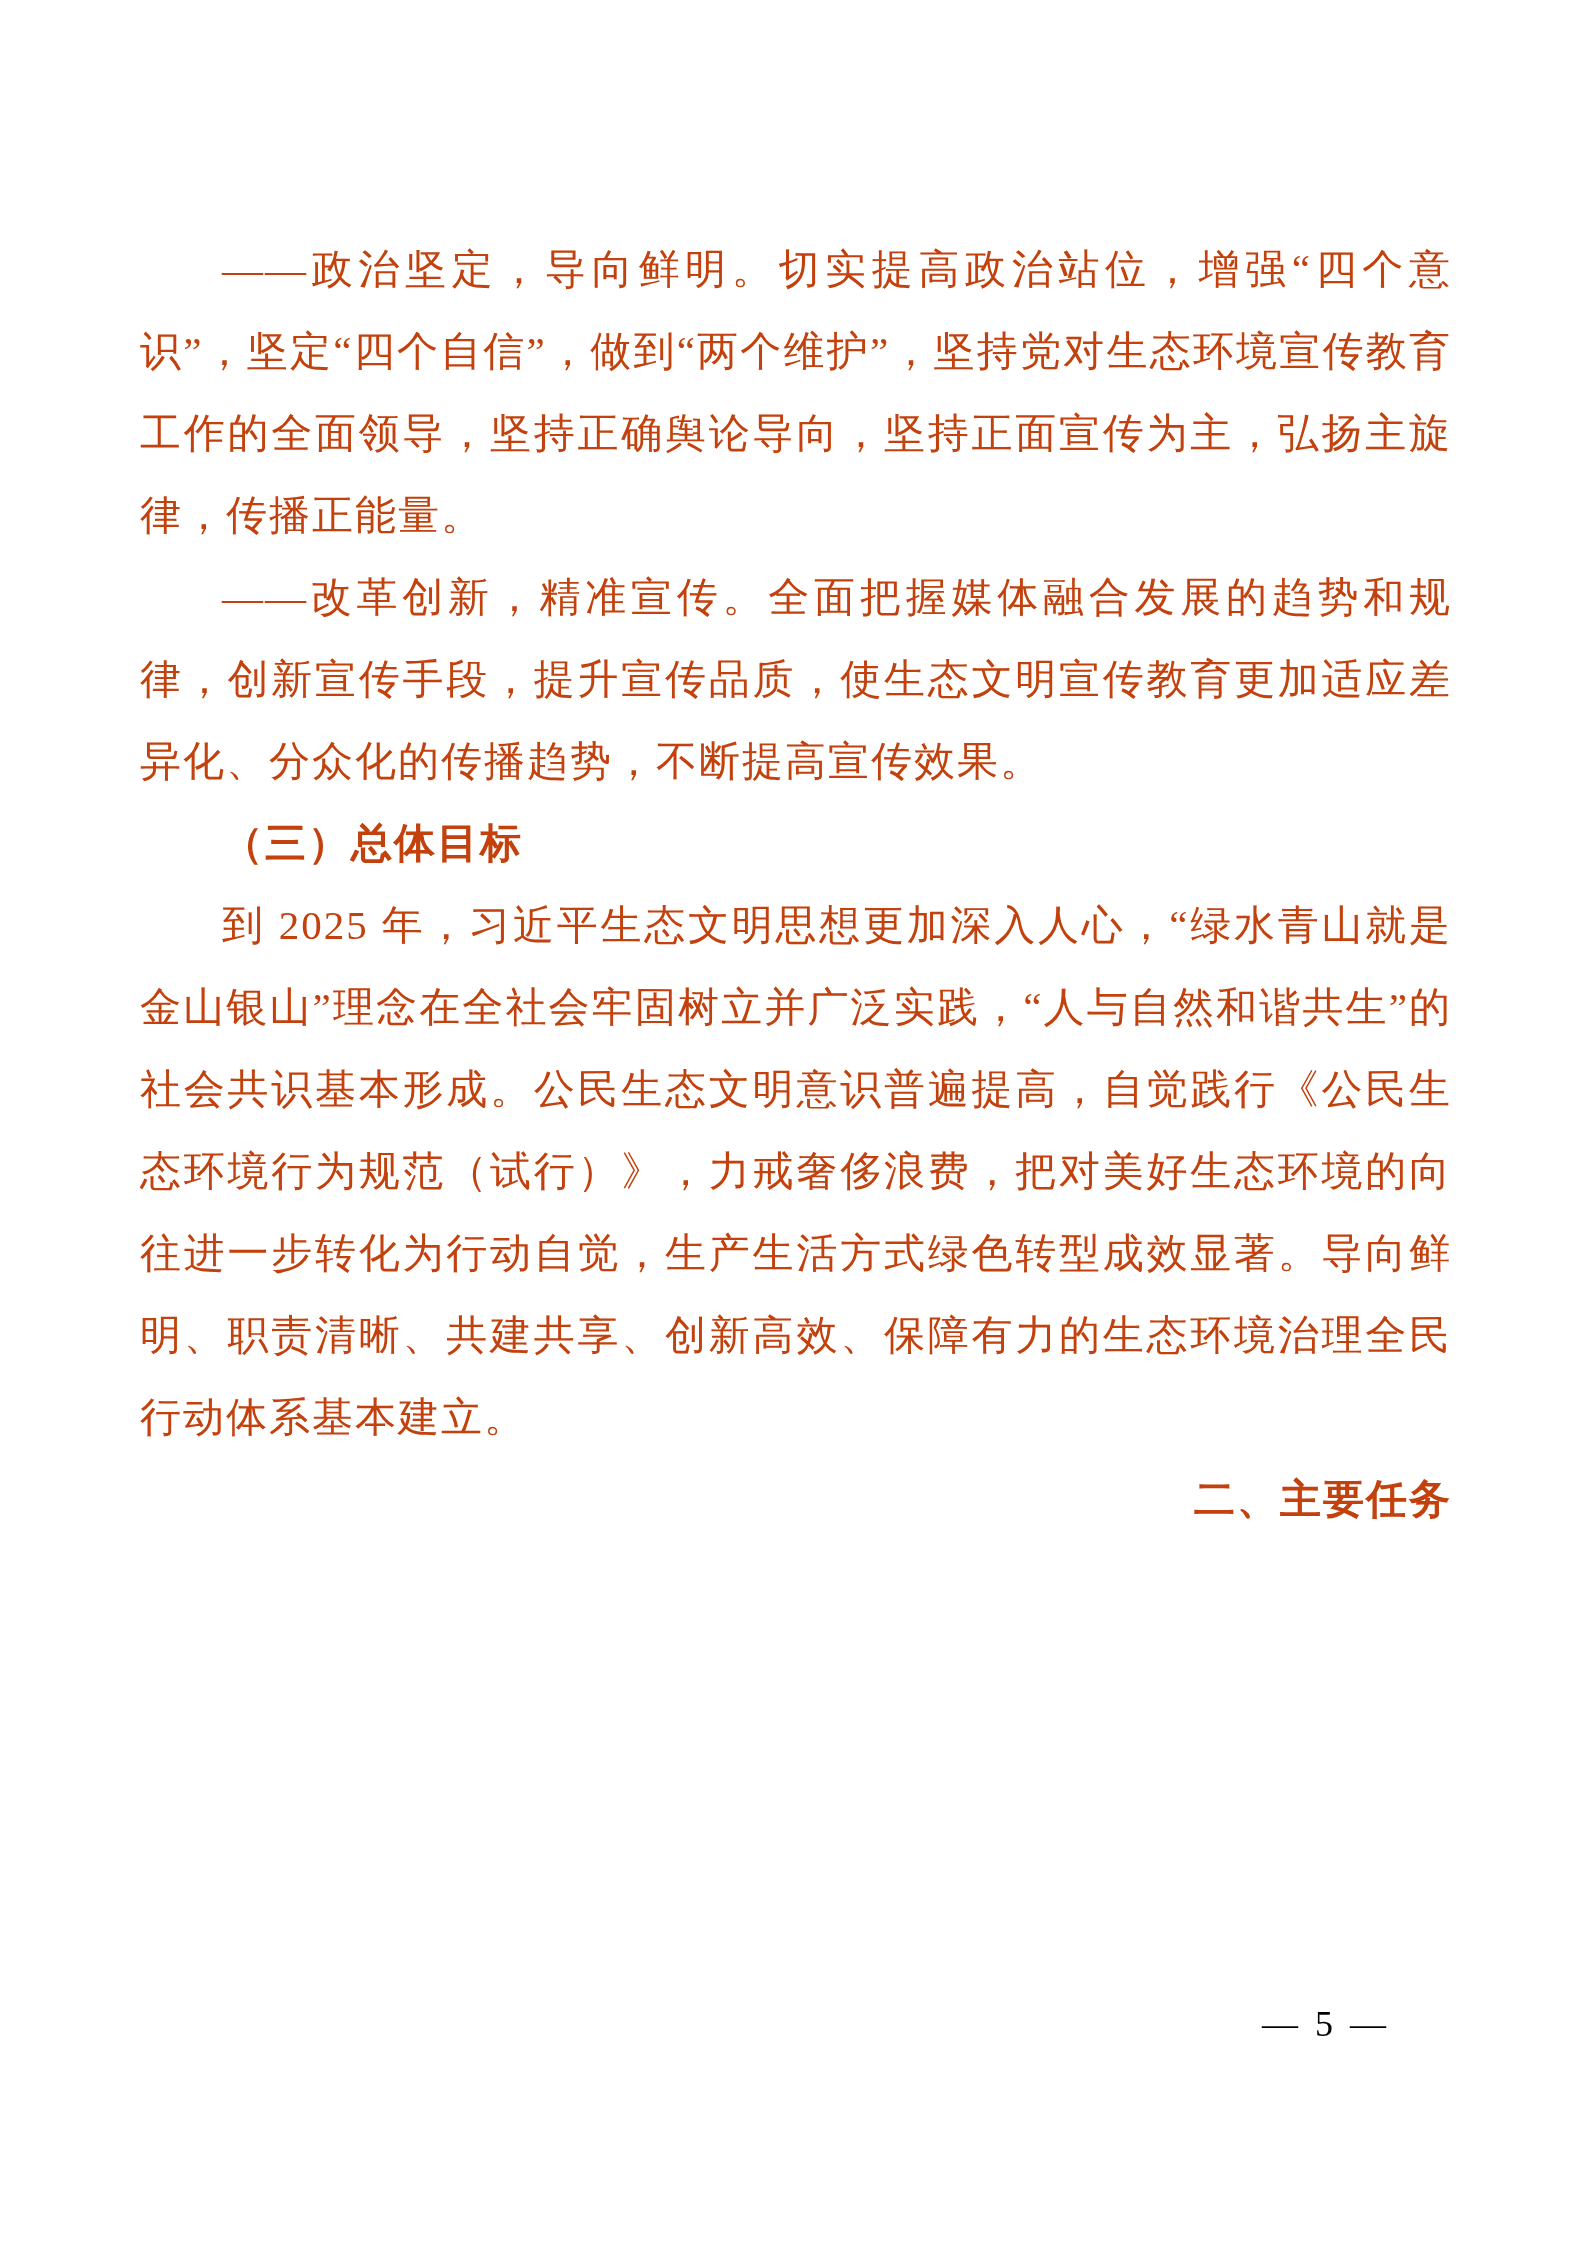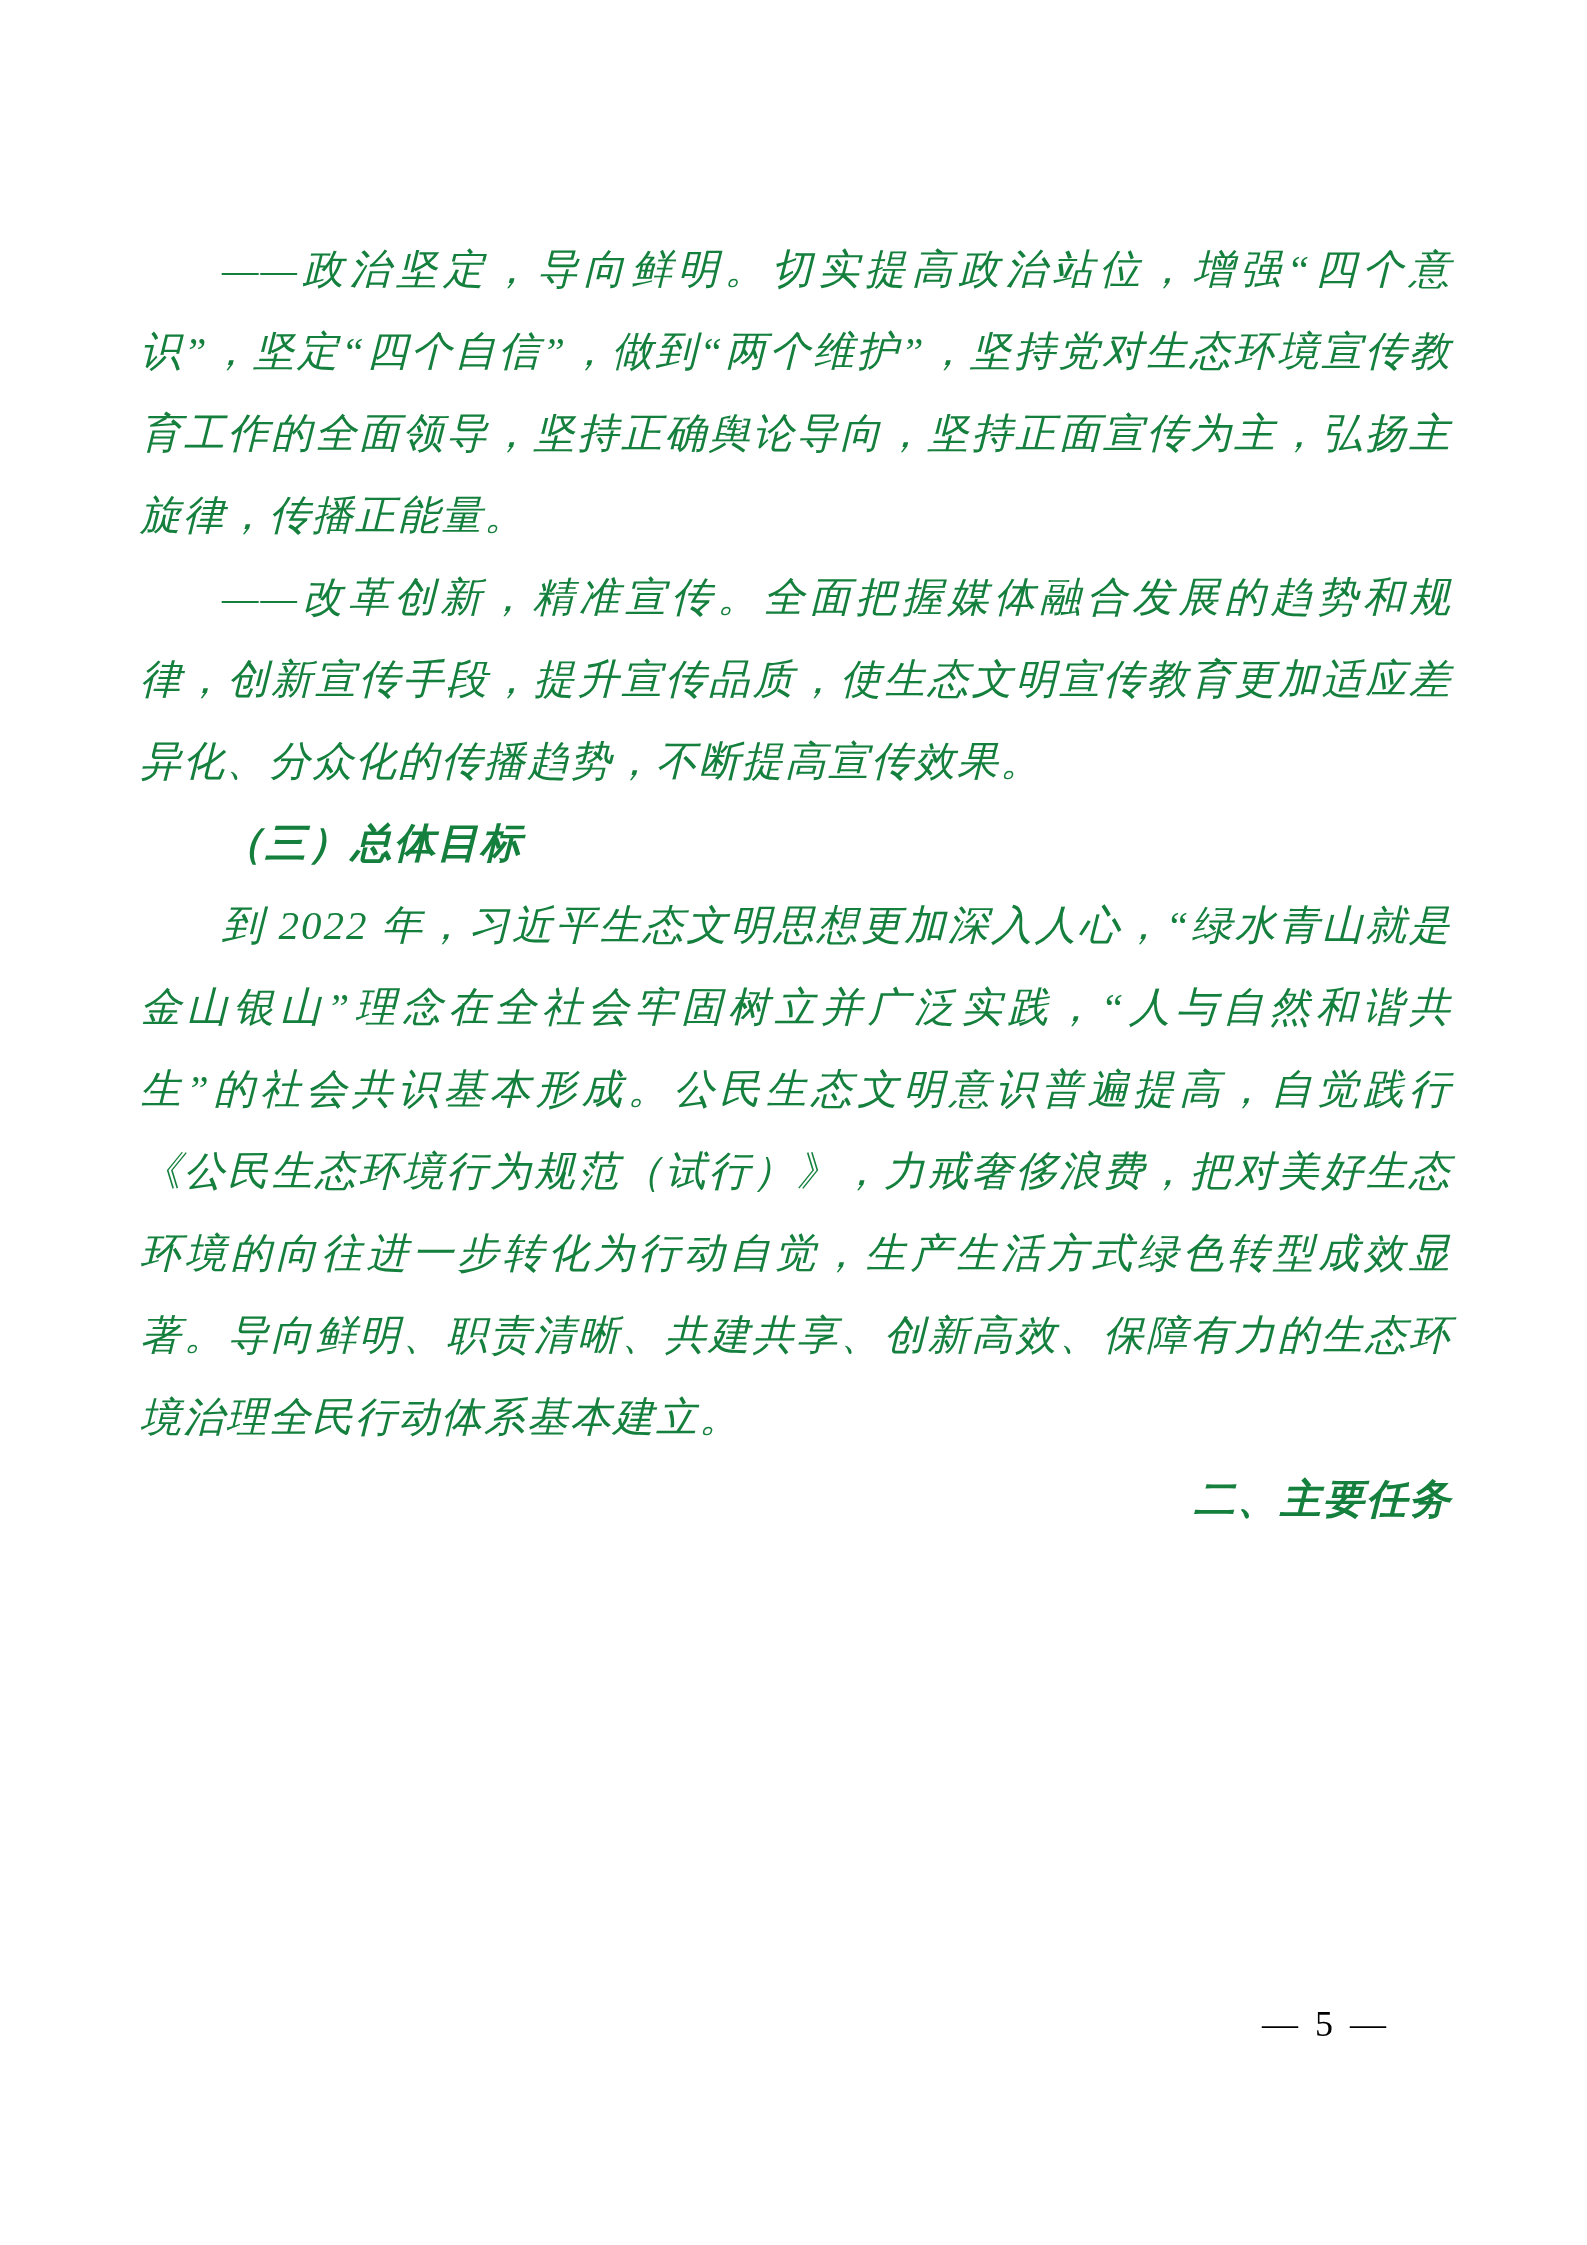--- a/index.html
+++ b/index.html
@@ -18,25 +18,24 @@
     position: absolute;
     left: 140px;
     top: 228px;
     width: 1312px;
   }
   .para {
     font-family: "Liberation Serif", "DejaVu Serif", serif;
     font-size: 41px;
     line-height: 82px;
     letter-spacing: 2px;
-    color: #15803d;
+    color: #c2410c;
     text-align: justify;
     text-indent: 2em;
     margin: 0;
-    font-style: italic;
   }
   .para.subheading {
     font-weight: bold;
     text-align: left;
   }
   .para.heading {
     font-weight: bold;
     font-family: "Liberation Sans", "DejaVu Sans", sans-serif;
     text-align: right;
   }
@@ -52,17 +51,17 @@
   }
 </style>
 </head>
 <body>
 
 <div class="page">
   <div class="content">
     <p class="para">——政治坚定，导向鲜明。切实提高政治站位，增强“四个意识”，坚定“四个自信”，做到“两个维护”，坚持党对生态环境宣传教育工作的全面领导，坚持正确舆论导向，坚持正面宣传为主，弘扬主旋律，传播正能量。</p>
     <p class="para">——改革创新，精准宣传。全面把握媒体融合发展的趋势和规律，创新宣传手段，提升宣传品质，使生态文明宣传教育更加适应差异化、分众化的传播趋势，不断提高宣传效果。</p>
     <p class="para subheading">（三）总体目标</p>
-    <p class="para">到 2022 年，习近平生态文明思想更加深入人心，“绿水青山就是金山银山”理念在全社会牢固树立并广泛实践，“人与自然和谐共生”的社会共识基本形成。公民生态文明意识普遍提高，自觉践行《公民生态环境行为规范（试行）》，力戒奢侈浪费，把对美好生态环境的向往进一步转化为行动自觉，生产生活方式绿色转型成效显著。导向鲜明、职责清晰、共建共享、创新高效、保障有力的生态环境治理全民行动体系基本建立。</p>
+    <p class="para">到 2025 年，习近平生态文明思想更加深入人心，“绿水青山就是金山银山”理念在全社会牢固树立并广泛实践，“人与自然和谐共生”的社会共识基本形成。公民生态文明意识普遍提高，自觉践行《公民生态环境行为规范（试行）》，力戒奢侈浪费，把对美好生态环境的向往进一步转化为行动自觉，生产生活方式绿色转型成效显著。导向鲜明、职责清晰、共建共享、创新高效、保障有力的生态环境治理全民行动体系基本建立。</p>
     <p class="para heading">二、主要任务</p>
   </div>
   <div class="page-number">— 5 —</div>
 </div>
 
 </body></html>

